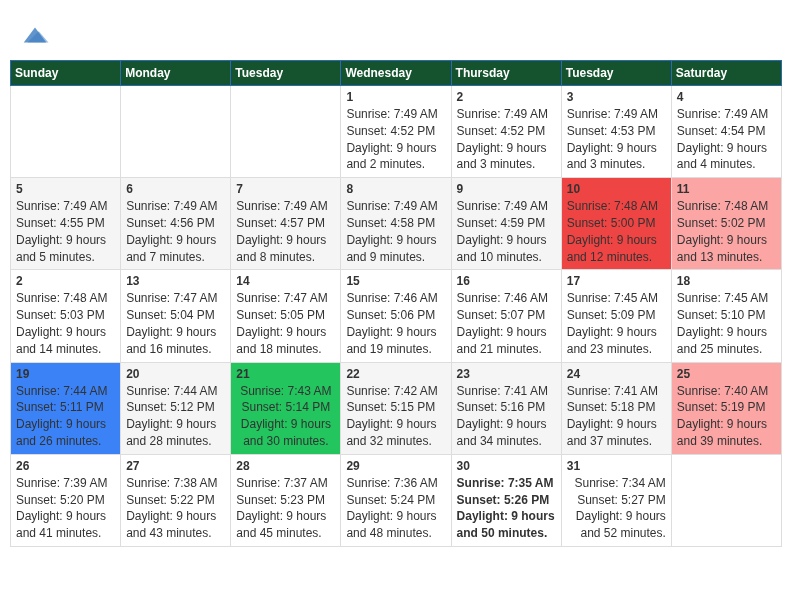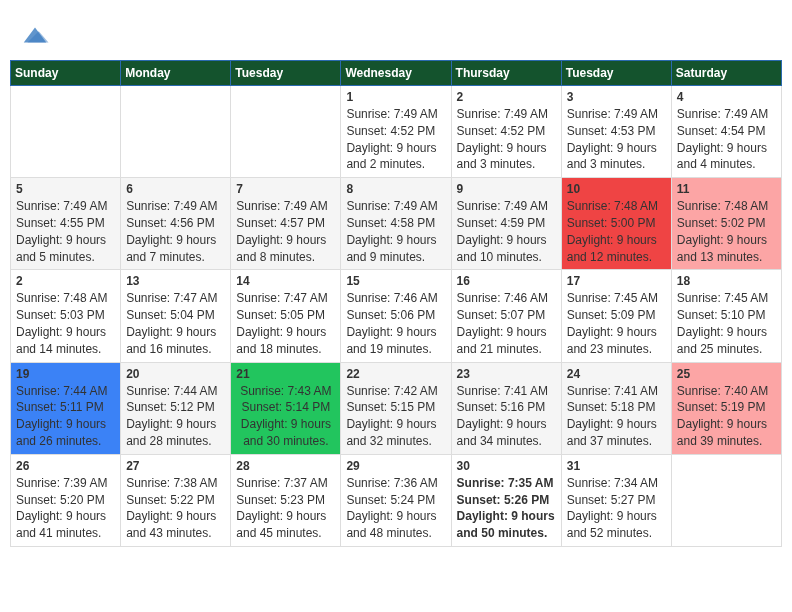--- a/index.html
+++ b/index.html
@@ -312,20 +312,20 @@
 Daylight: 9 hours and 48 minutes.</div>
         </td>
         <td>
           <span class="day-num">30</span>
           <div class="day-info" style="white-space: pre-line; font-weight: bold;">Sunrise: 7:35 AM
 Sunset: 5:26 PM
 Daylight: 9 hours and 50 minutes.</div>
         </td>
         <td>
           <span class="day-num">31</span>
-          <div class="day-info" style="white-space: pre-line;">Sunrise: 7:34 AM
+          <div class="day-info" style="white-space: pre-line; text-align: right;">Sunrise: 7:34 AM
 Sunset: 5:27 PM
 Daylight: 9 hours and 52 minutes.</div>
         </td>
         <td class="empty-cell" style="background-color: rgb(255, 255, 255);"></td>
       </tr>
     </tbody>
 </table>
 
 </body></html>

